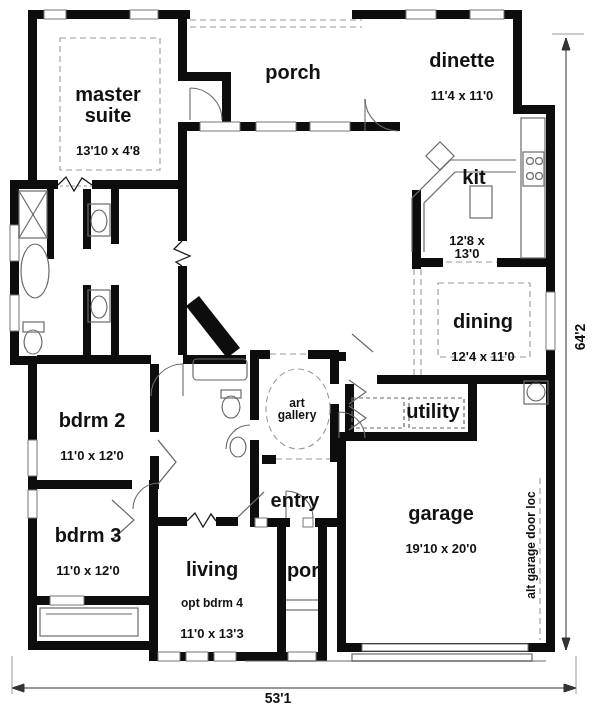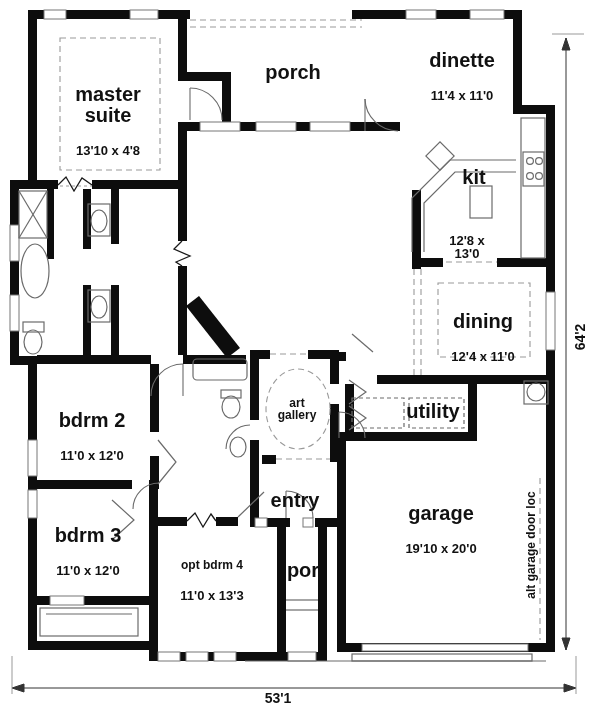--- a/index.html
+++ b/index.html
@@ -274,20 +274,21 @@
   <div class="nm">bdrm 2</div>
   <div class="dm">11'0 x 12'0</div>
 </div>
 
 <div class="lbl" style="left:88px;top:508px;">
   <div class="nm">bdrm 3</div>
   <div class="dm">11'0 x 12'0</div>
 </div>
 
 <div class="lbl" style="left:212px;top:542px;">
+  <div class="nm">living</div>
   <div class="nm-sm">opt bdrm 4</div>
   <div class="dm">11'0 x 13'3</div>
 </div>
 
 <div class="lbl" style="left:295px;top:473px;">
   <div class="nm">entry</div>
 </div>
 
 <div class="lbl" style="left:303px;top:543px;">
   <div class="nm">por</div>

